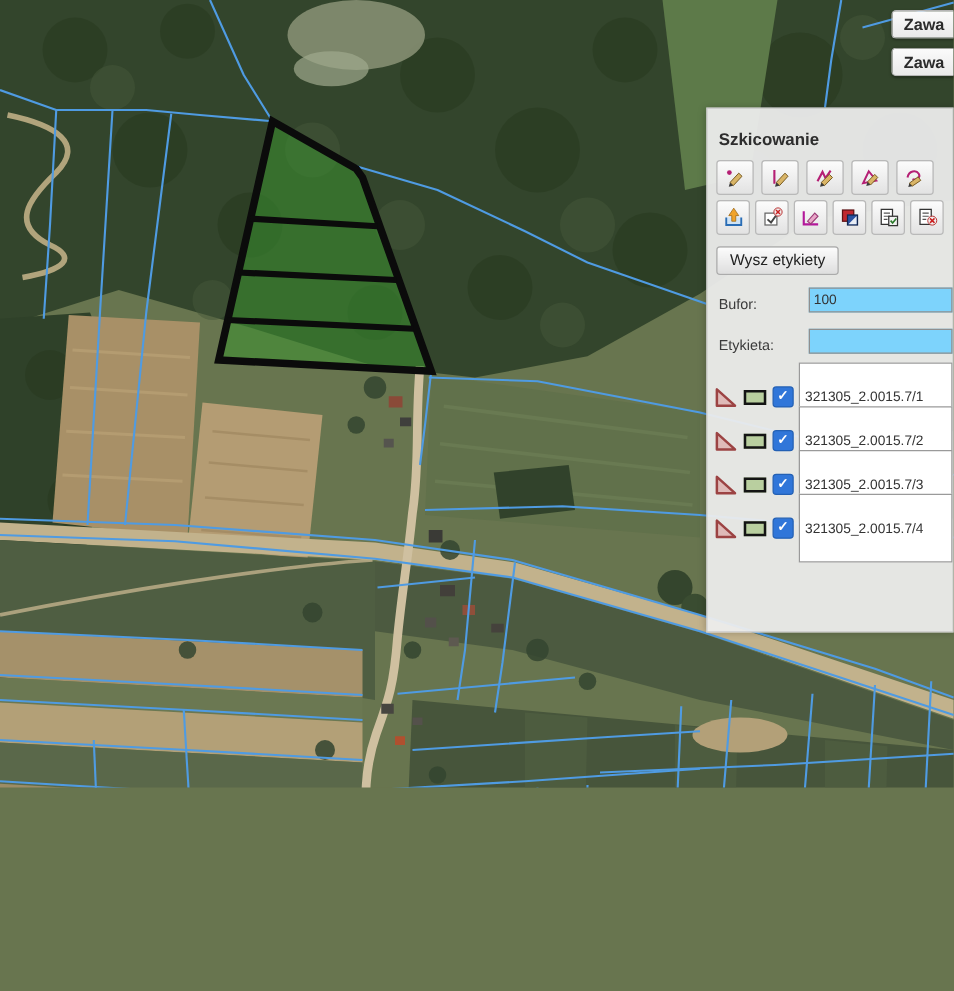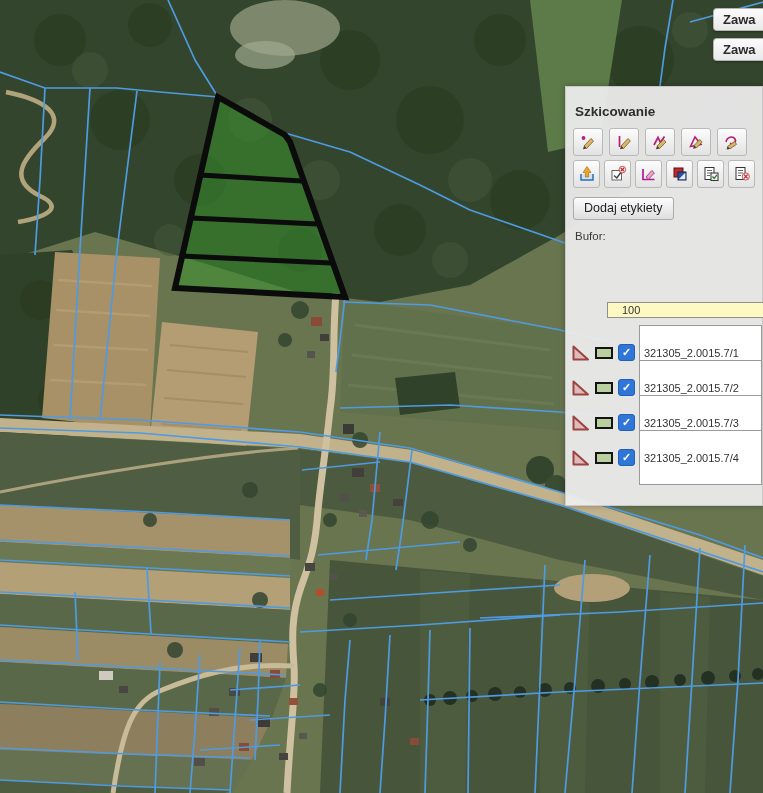--- a/index.html
+++ b/index.html
@@ -1,18 +1,18 @@
 <!DOCTYPE html>
 <html style="--parcel: #4f9be2; --sketch-fill: rgba(58,145,48,0.55); --sketch-outline: #0b0b0b;"><head>
 <meta charset="utf-8">
 <style>
   html,body{margin:0;padding:0;}
   body{width:763px;height:793px;overflow:hidden;position:relative;
        font-family:"Liberation Sans",sans-serif;background:#68754f;}
-  #stage{position:relative;width:763px;height:793px;overflow:hidden;text-decoration:underline;}
+  #stage{position:relative;width:763px;height:630px;overflow:hidden;text-decoration:underline;}
   #map{position:absolute;left:0;top:0;}
 
   
   .top-btn{position:absolute;right:0;height:17px;line-height:17px;
     background:linear-gradient(#fbfbfb,#e9e9e9);
     border:1px solid #b5b5b5;border-right:none;border-radius:4px 0 0 4px;
     padding:2px 6px 2px 9px;font-size:13px;font-weight:bold;color:#2b2b2b;
     box-shadow:0 1px 2px rgba(0,0,0,.35);white-space:nowrap;overflow:hidden;width:34px;}
   #top-btn-1{top:8px;}
   #top-btn-2{top:38px;}
@@ -24,25 +24,25 @@
   #panel h2{margin:0;padding:17px 0 0 9px;font-size:13.5px;color:#2e2e2e;}
   .toolbar{display:flex;gap:6px;margin:9px 0 0 7px;}
   .toolbar.r2{gap:4px;margin-top:4px;}
   .tool-btn{width:30px;height:28px;display:flex;align-items:center;justify-content:center;
     background:linear-gradient(#fcfcfc,#e2e2e2);border:1px solid #b9b9b9;border-radius:3px;
     box-sizing:border-box;cursor:pointer;}
   .toolbar.r2 .tool-btn{width:27px;}
   .text-btn{display:inline-block;margin:9px 0 0 7px;padding:3px 10px 4px 10px;
     background:linear-gradient(#fcfcfc,#dedede);border:1px solid #ababab;border-radius:3px;
     font-size:12.5px;color:#222;cursor:pointer;}
-  .field-row{display:flex;align-items:flex-start;margin:10px 0 0 9px;flex-direction:column;}
+  .field-row{display:flex;align-items:flex-end;margin:10px 0 0 9px;}
   .field-row label{width:72px;font-size:11.5px;color:#3a3a3a;flex:0 0 72px;}
   .field-row input{flex:1;height:16px;border:1px solid #8f8f8f;font-size:11px;
-    font-family:"Liberation Sans",sans-serif;padding:1px 14px;color:#333;background:#fef9c3;
-    border-radius:0;min-width:0;margin-left:32px;}
+    font-family:"Liberation Sans",sans-serif;padding:1px 3px;color:#333;background:#7dd3fc;
+    border-radius:0;min-width:0;}
   .field-row.etykieta{margin-top:13px;}
 
   #feature-list{margin-top:25px;}
   .feat-row{display:flex;align-items:center;margin:0 0 16px 4px;height:19px;}
   .tri-icon{width:21px;height:18px;flex:0 0 21px;}
   .sym-rect{width:14px;height:8px;flex:0 0 14px;background:#b9cf9f;
     border:2px solid #141414;margin-left:4px;}
   .chk{width:15px;height:15px;flex:0 0 15px;margin-left:5px;border-radius:3px;
     background:#3076d9;border:1px solid #2360b4;color:#fff;font-size:11px;font-weight:bold;
     display:flex;align-items:center;justify-content:center;line-height:1;cursor:pointer;}
@@ -372,26 +372,30 @@
     <div class="tool-btn">
       <svg width="18" height="18">
         <rect x="3" y="2.5" width="9" height="12" fill="#fff" stroke="#333"></rect>
         <path d="M5 5.5 h5 M5 8 h5 M5 10.5 h3" stroke="#555" stroke-width="0.9"></path>
         <circle cx="12.8" cy="11.5" r="3.6" fill="#eee" stroke="#b33" stroke-width="0.8"></circle>
         <path d="M11 9.7 L14.6 13.3 M14.6 9.7 L11 13.3" stroke="#c22" stroke-width="1.2"></path>
       </svg>
     </div>
   </div>
 
-  <div class="text-btn">Dodaj etykiety</div>
+  <div class="text-btn">Wysz etykiety</div>
 
   <div class="field-row">
     <label>Bufor:</label>
     <input type="text" value="100" style="">
   </div>
+  <div class="field-row etykieta">
+    <label>Etykieta:</label>
+    <input type="text" value="" style="">
+  </div>
 
   <div id="feature-list">
 
     <div class="feat-row">
       <svg class="tri-icon" viewBox="0 0 21 18">
         <path d="M3.5 2.5 L3.5 15.5 L18 15.5 Z" fill="rgba(214,120,120,0.4)" stroke="#9c4343" stroke-width="2" stroke-linejoin="round"></path>
       </svg>
       <span class="sym-rect"></span>
       <span class="chk">✓</span>
       <input type="text" value="321305_2.0015.7/1" style="">

